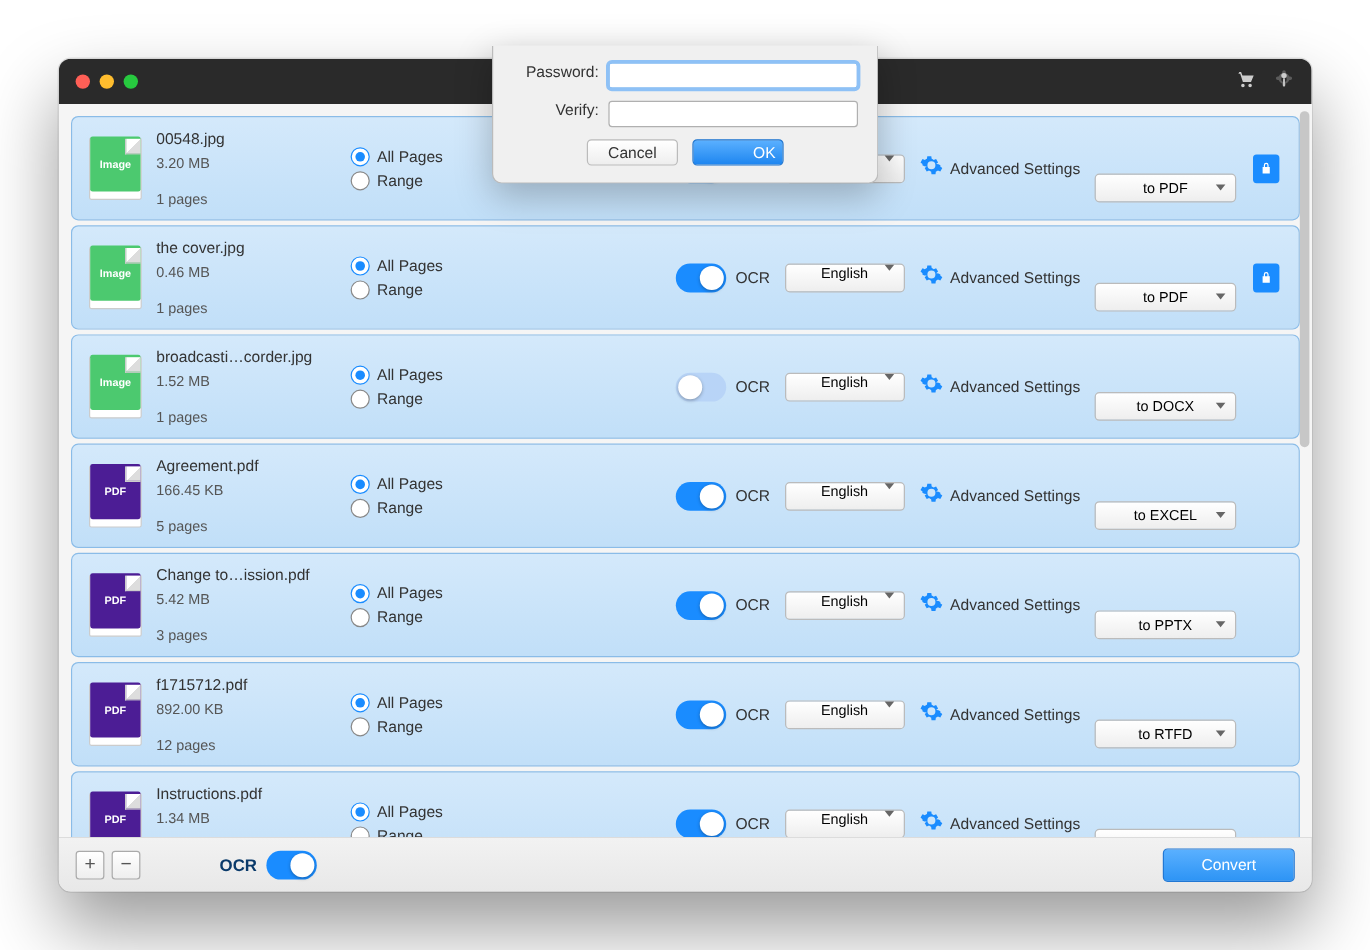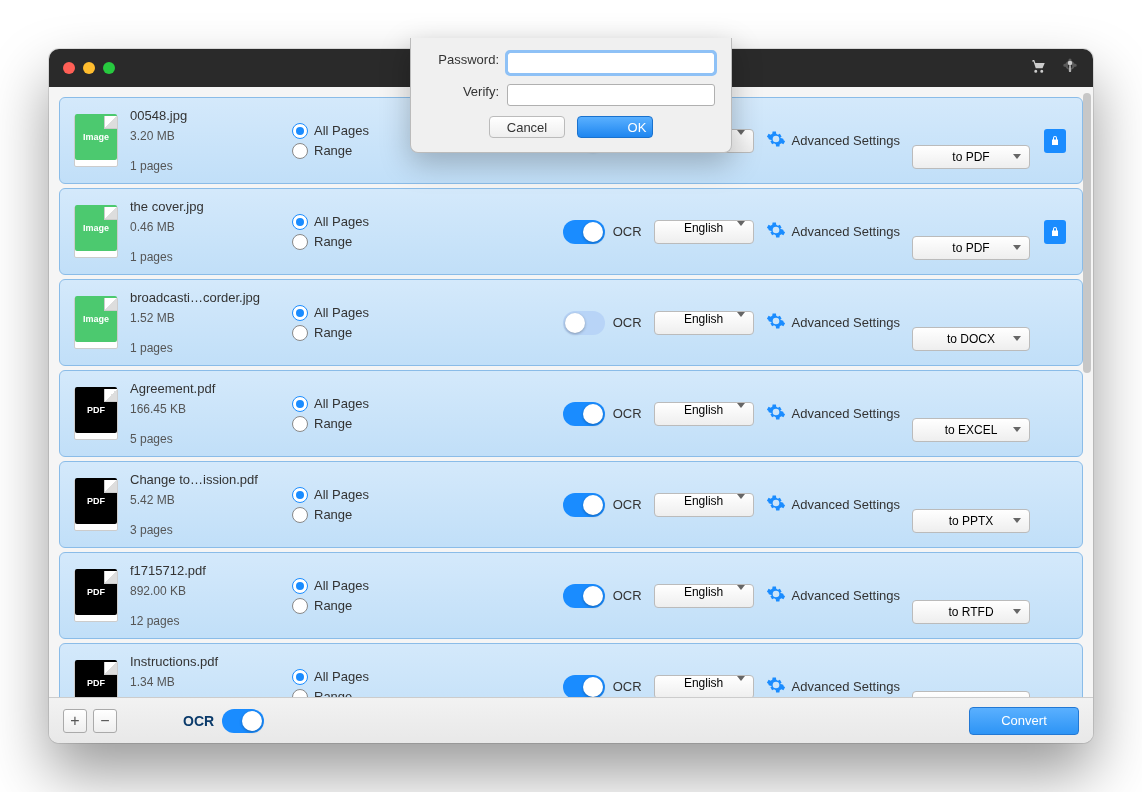--- a/index.html
+++ b/index.html
@@ -78,21 +78,21 @@
       font-size: 9px;
       font-weight: bold;
       color: #fff;
       padding: 18px 4px;
       border-radius: 2px;
       margin-bottom: 6px;
       width: calc(100% + 8px);
       text-align: center;
     }
     .file-badge.image { background: #4cc96f; }
-    .file-badge.pdf { background: #000000; }
+    .file-badge.pdf { background: #4c1d95; }
 
     .file-meta { width: 150px; }
     .file-name { font-size: 13px; color: #333; font-weight: 400; white-space: nowrap; overflow: hidden; text-overflow: ellipsis; }
     .file-size { font-size: 12px; color: #555; margin-top: 6px; }
     .file-pages { font-size: 12px; color: #555; margin-top: 16px; }
 
     .page-options { width: 120px; }
     .radio-opt { display: flex; align-items: center; gap: 6px; font-size: 13px; color: #333; margin: 4px 0;}
     .radio { width: 16px; height: 16px; border-radius: 50%; border: 1px solid #888; background: #fff; display:flex; align-items:center; justify-content:center;}
     .radio.checked { border-color: #1a8cff; }

